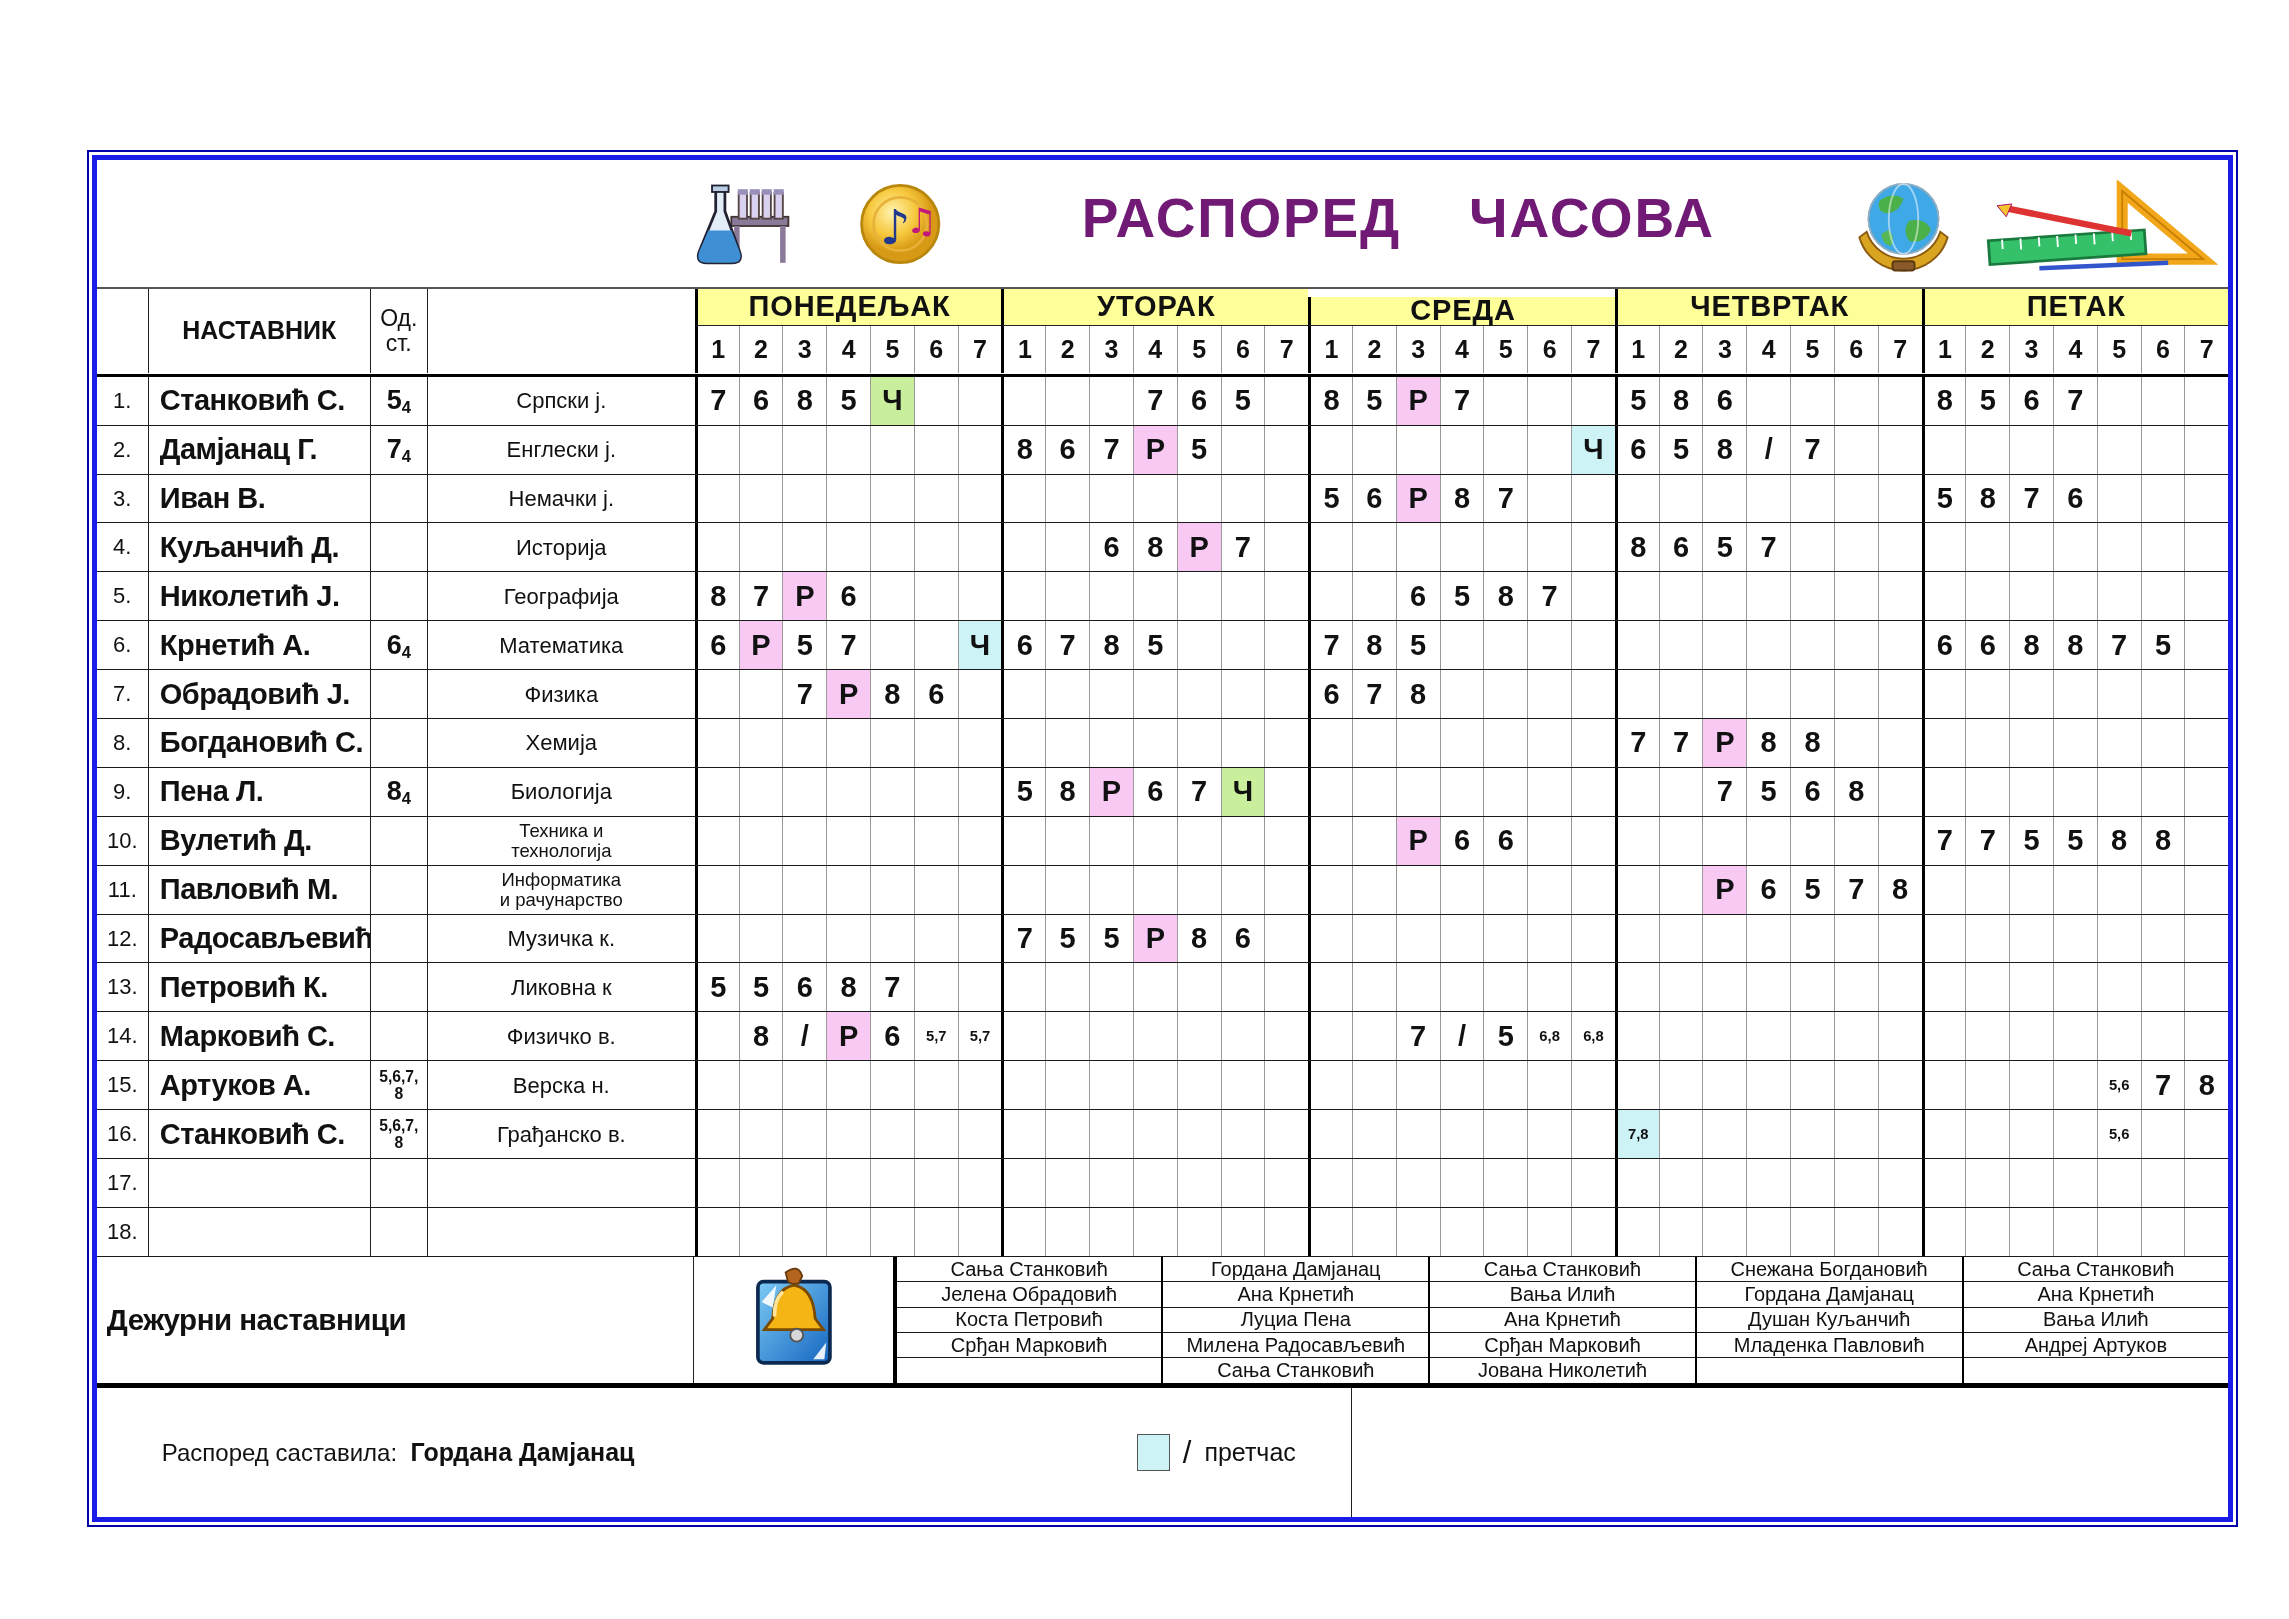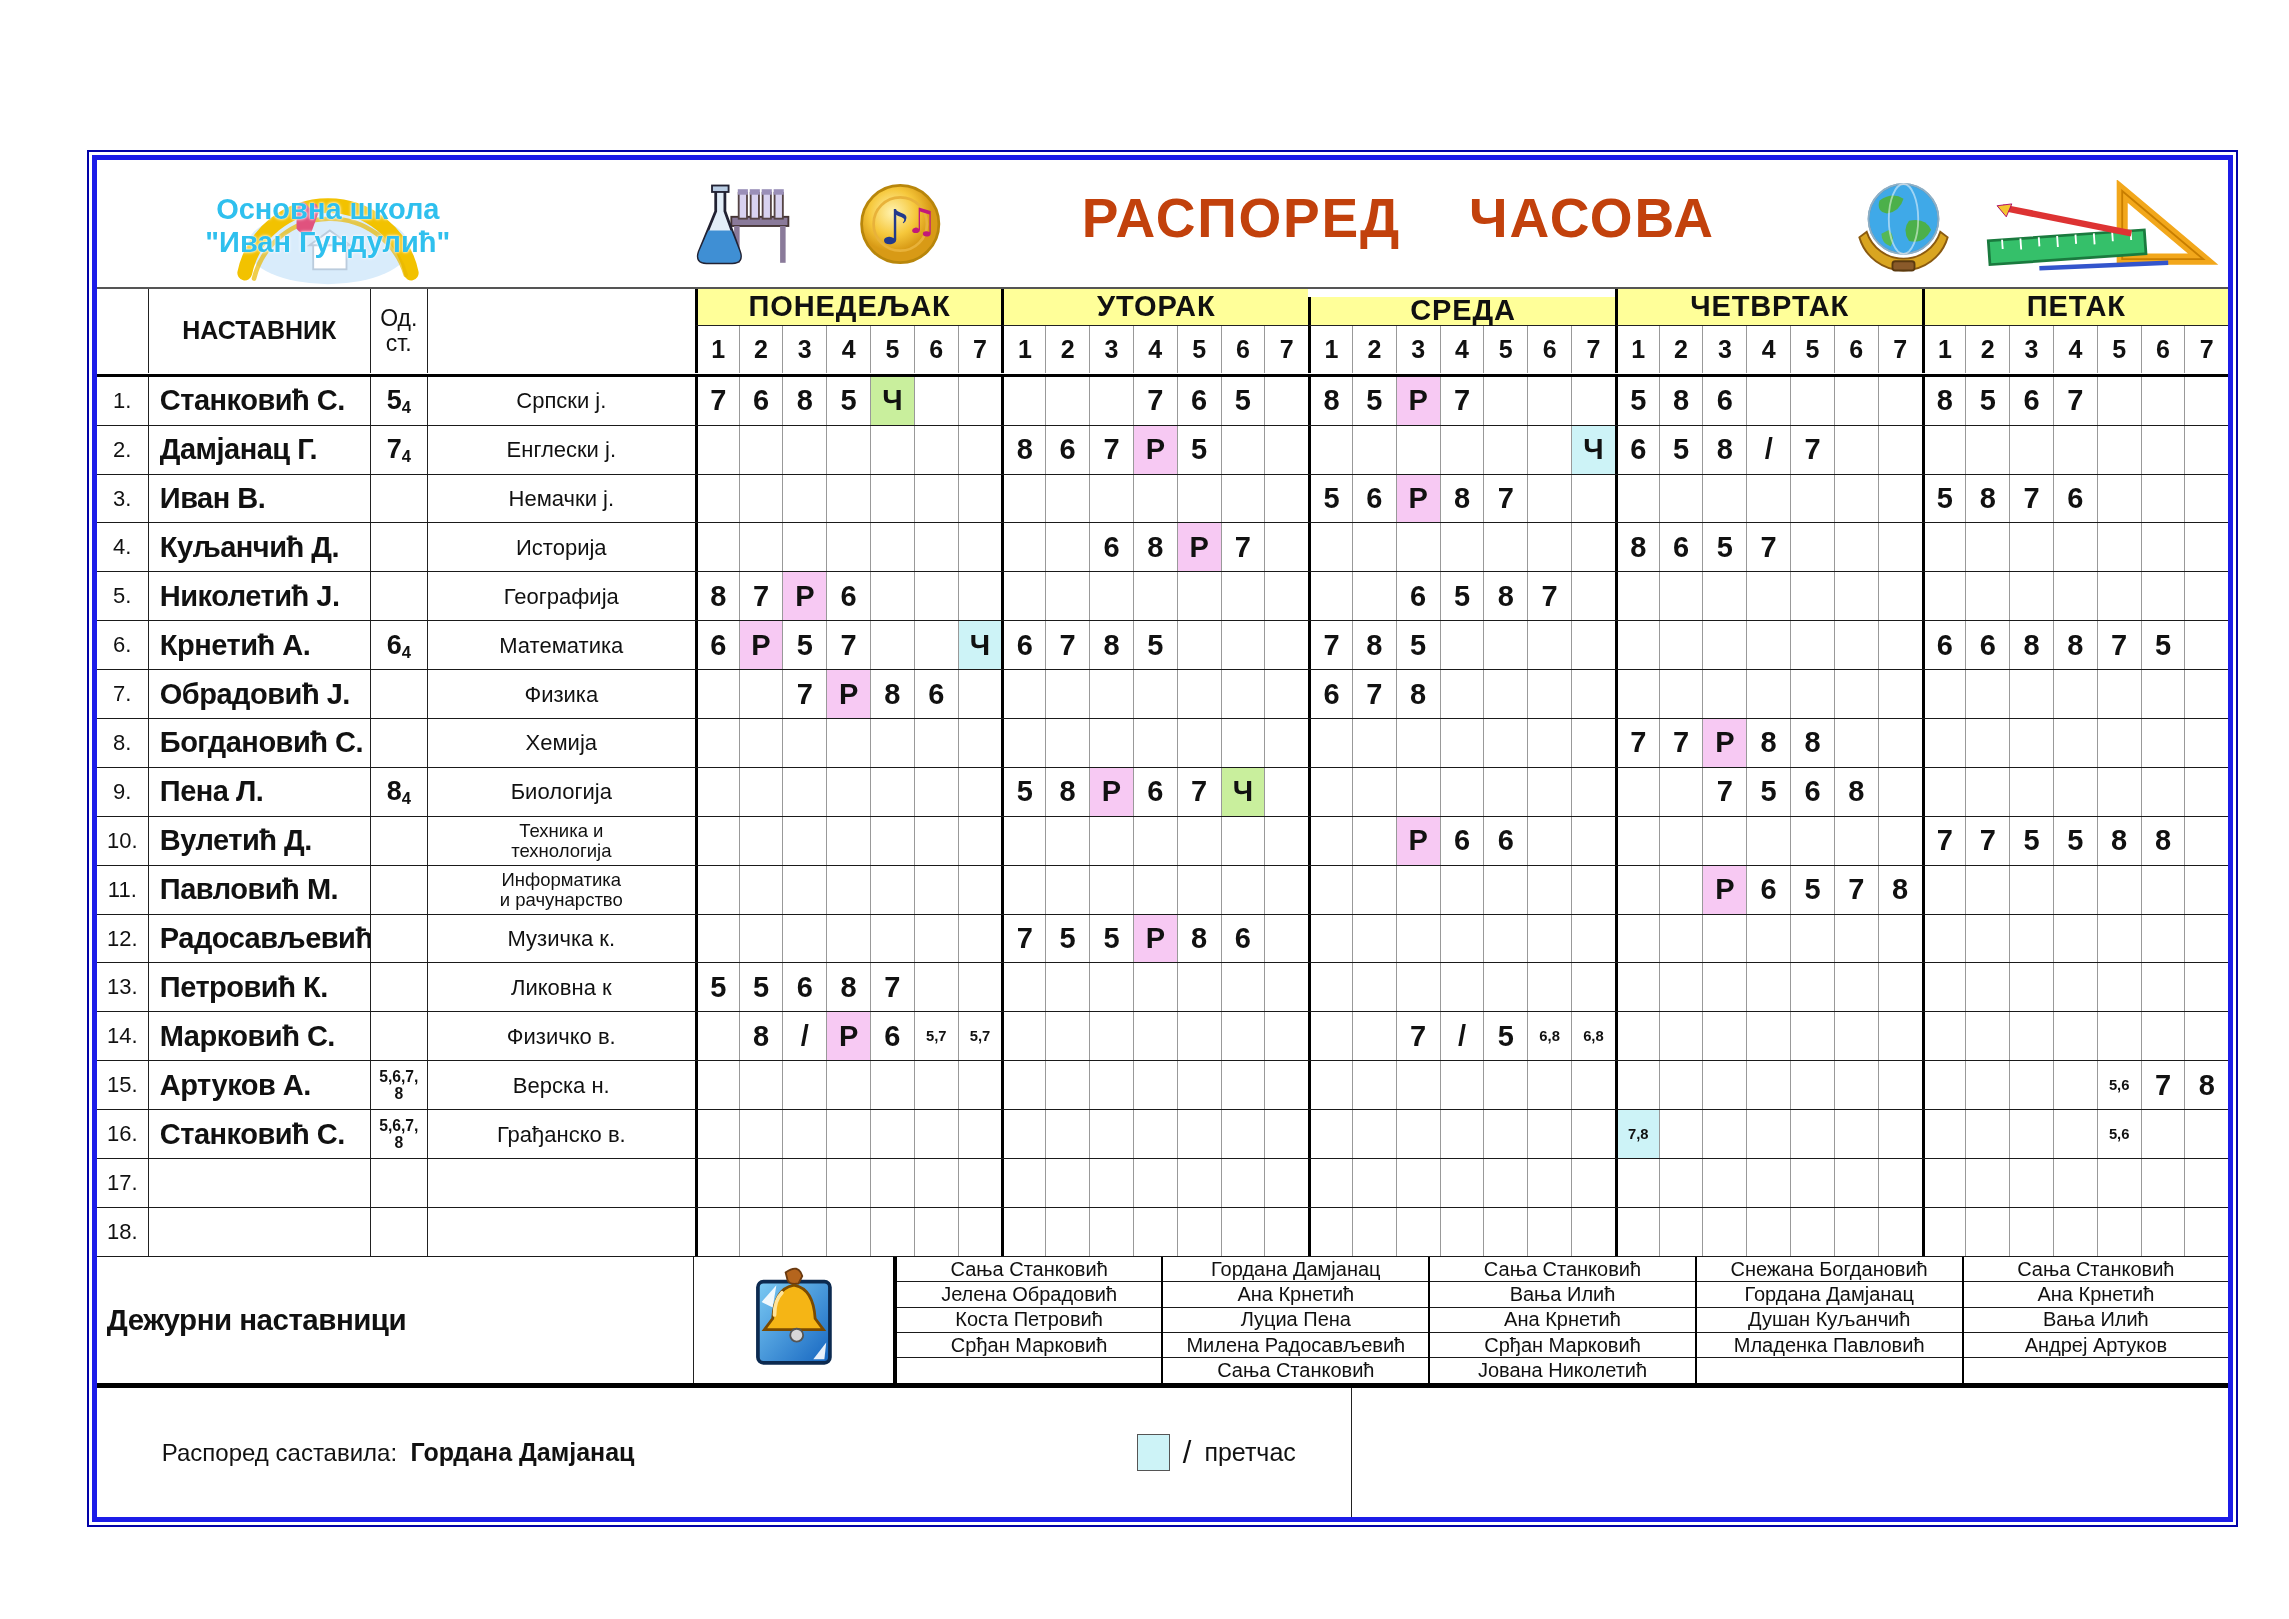--- a/index.html
+++ b/index.html
@@ -10,21 +10,21 @@
   .board-inner { width:100%; height:100%; border:5.5px solid #1C1CE8; display:flex; flex-direction:column; background:#fff; }
 
   
   .banner { position:relative; height:129px; flex:0 0 129px; border-bottom:2.8px solid #555; }
   .logo-wrap { position:absolute; left:37px; top:1.8px; width:388px; height:124px; }
   .logo-art { position:absolute; left:83px; top:0; }
   .logo-text { position:absolute; left:0; top:31px; width:388px; text-align:center;
                font-weight:bold; font-size:29px; color:#2FC0EE; line-height:1.15;
                text-shadow:0 0 3.7px #fff,0 0 1.8px #fff; }
   .title { position:absolute; left:923px; top:26px; width:757px; text-align:center;
-           font-size:55px; font-weight:bold; color:#c2410c; letter-spacing:1.8px; word-spacing:51px; }
+           font-size:55px; font-weight:bold; color:#701a75; letter-spacing:1.8px; word-spacing:51px; }
   .b-icon { position:absolute; }
 
   
   .grid { display:grid; grid-template-columns:52px 222px 57px 267px repeat(35,1fr); }
 
   
   .hdr { flex:0 0 88px; border-bottom:3.7px solid #000; }
   .hdr .grid { grid-template-rows:37px 47px; height:100%; }
   .hcell { display:flex; align-items:center; justify-content:center; }
   .h-left { grid-row:1/3; border-right:1.8px solid #222; font-weight:bold; font-size:25px; text-align:center; }
@@ -80,34 +80,20 @@
   .f-right { display:flex; align-items:center; justify-content:center; font-size:25px; }
 </style>
 </head>
 <body>
 
 <div class="page">
   <div class="board">
     <div class="board-inner">
 
       <div class="banner">
-        <div class="logo-wrap">
-          <svg class="logo-art" width="222" height="124" viewBox="0 0 240 134">
-            <ellipse cx="120" cy="92" rx="88" ry="40" fill="#D9ECFB"></ellipse>
-            <path d="M30,120 A92,92 0 0 1 210,120" fill="none" stroke="#F2C200" stroke-width="16" stroke-linecap="round"></path>
-            <path d="M40,126 A85,85 0 0 1 204,122" fill="none" stroke="#E8B800" stroke-width="5" stroke-linecap="round" opacity="0.7"></path>
-            <rect x="104" y="88" width="36" height="28" fill="#ffffff" stroke="#bcd" stroke-width="2"></rect>
-            <path d="M100,90 L122,74 L144,90 Z" fill="#eef6ff" stroke="#bcd" stroke-width="2"></path>
-            <path d="M86,52 q6,-16 14,-2 q8,-12 10,4 l-8,22 q-10,4 -16,-4 Z" fill="#E0527E"></path>
-          </svg>
-          <div class="logo-text">
-            <div>Основна школа</div>
-            <div>"Иван Гундулић"</div>
-          </div>
-        </div>
 
         <svg class="b-icon" style="left:591px; top:20px;" width="106" height="92" viewBox="0 0 115 100">
           <rect x="47" y="40" width="62" height="10" fill="#8a7a9a" stroke="#433" stroke-width="2"></rect>
           <rect x="50" y="50" width="6" height="40" fill="#8a7a9a"></rect>
           <rect x="100" y="50" width="6" height="40" fill="#8a7a9a"></rect>
           <g stroke="#544" stroke-width="2">
             <rect x="55" y="14" width="9" height="28" fill="#D8D2F0"></rect>
             <rect x="68" y="14" width="9" height="28" fill="#D8D2F0"></rect>
             <rect x="81" y="14" width="9" height="28" fill="#D8D2F0"></rect>
             <rect x="94" y="14" width="9" height="28" fill="#D8D2F0"></rect>

